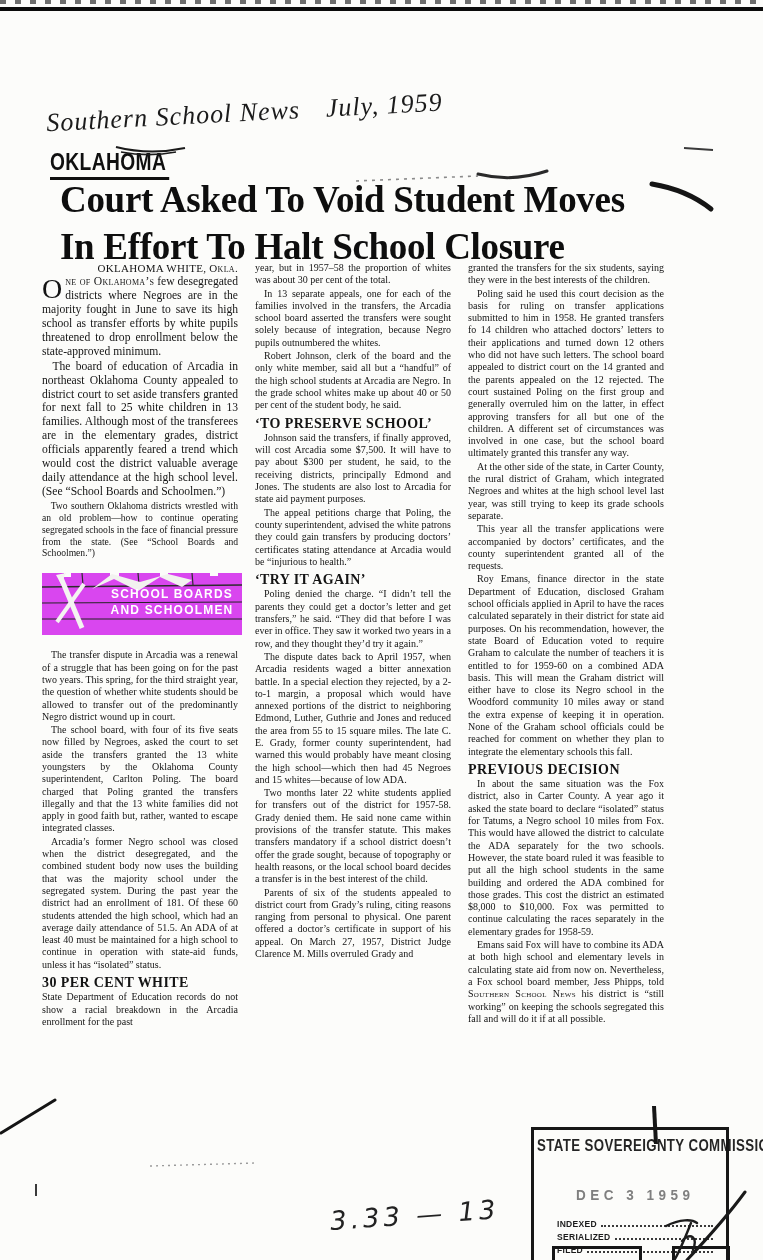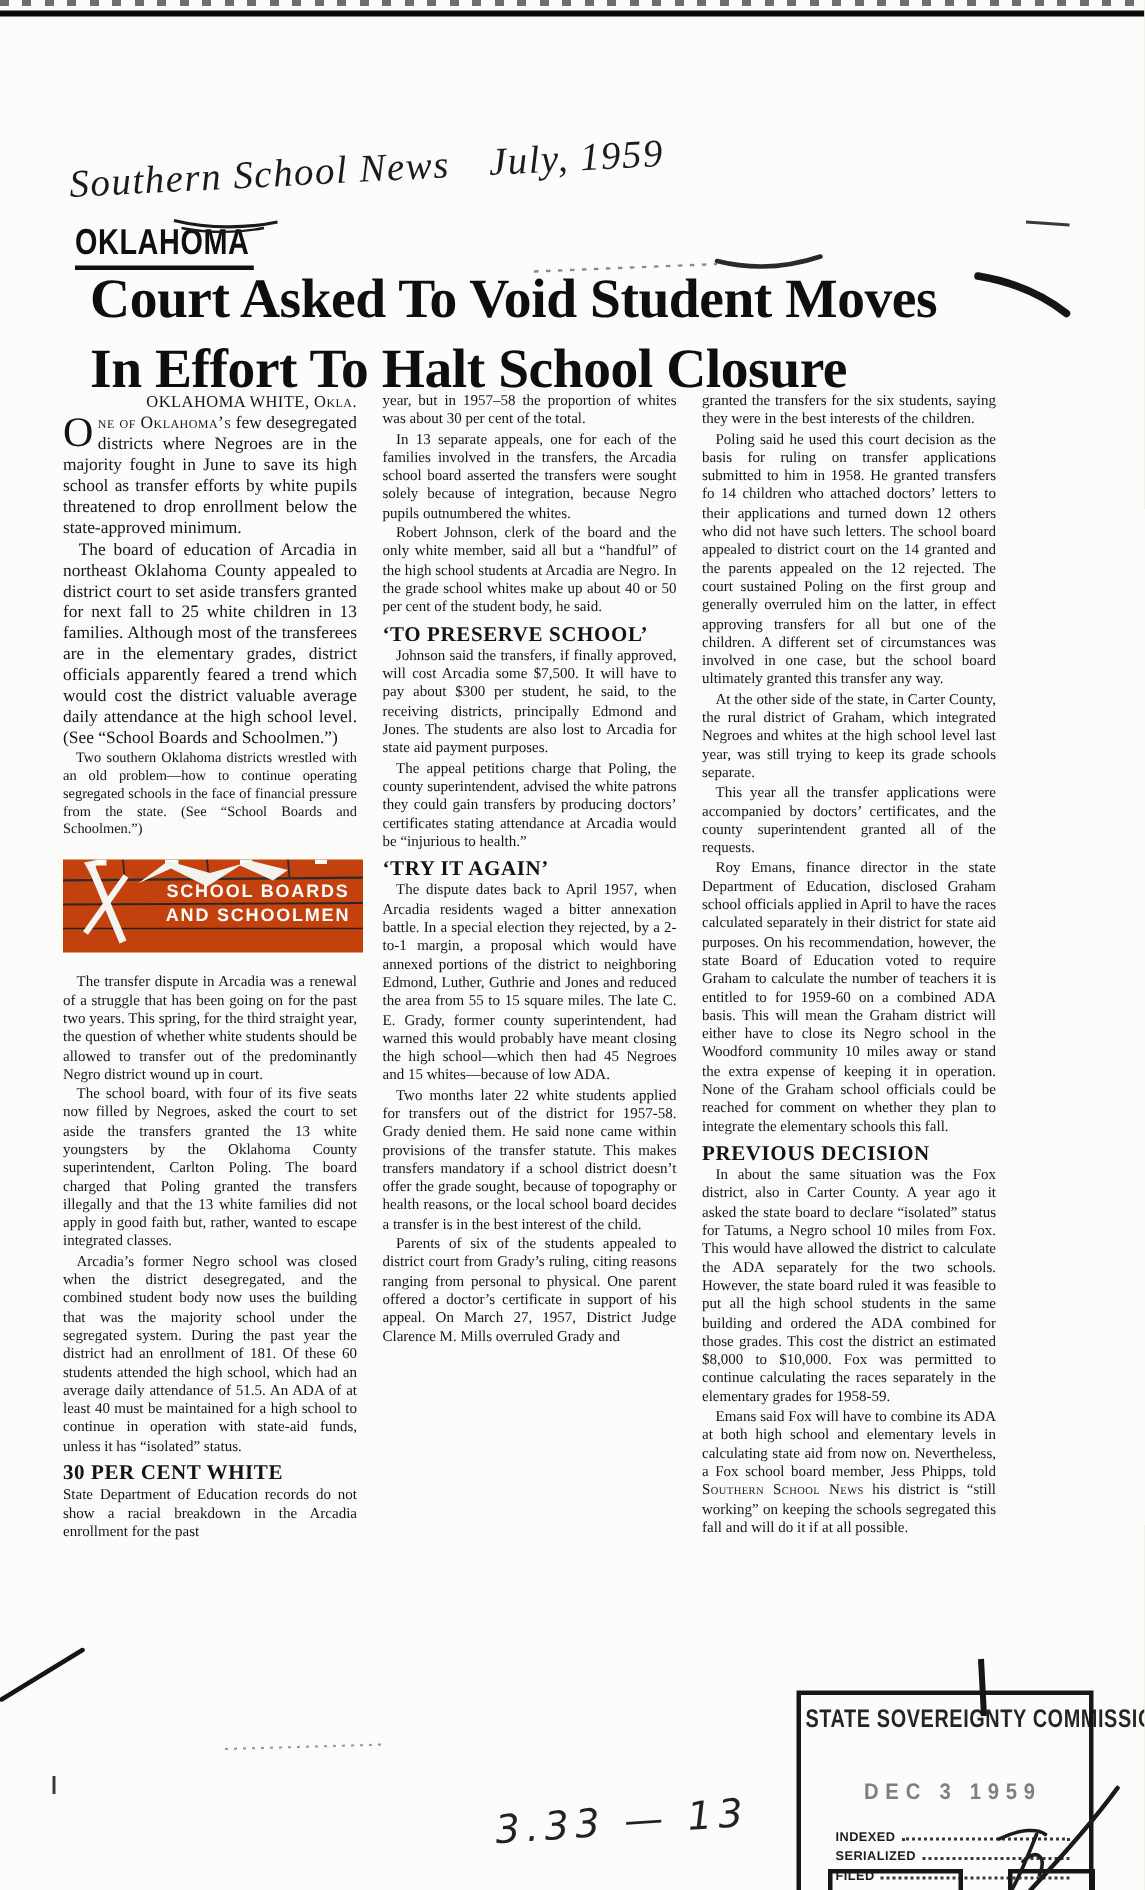--- a/index.html
+++ b/index.html
@@ -28,21 +28,21 @@
   .col p{margin:0 0 1px 0;}
   p.ind{text-indent:.9em;}
   .dateline{text-align:right;font-size:11px;font-variant:small-caps;letter-spacing:.3px;
         margin-bottom:1px;}
   .lead{font-size:11.6px;line-height:13.9px;}
   .dropcap{float:left;font-size:28px;line-height:24px;padding:2px 3px 0 0;}
   .sc{font-variant:small-caps;letter-spacing:.3px;}
   .summary{font-size:9.6px;line-height:11.9px;margin-top:3px;}
   .subhead{font-weight:700;font-size:14px;letter-spacing:.4px;margin:6px 0 2px 0;text-align:left;}
   
-  .graphic-box{position:relative;width:200px;height:62px;background:#c2410c;margin:14px 0 14px 0;}
+  .graphic-box{position:relative;width:200px;height:62px;background:#d946ef;margin:14px 0 14px 0;}
   .graphic-box svg{position:absolute;left:0;top:0;}
   .gb-text{position:absolute;left:66px;top:13px;width:128px;text-align:center;
         font-family:"Liberation Sans",sans-serif;font-weight:700;font-size:12px;
         line-height:16px;letter-spacing:1.2px;color:#ffffff;}
   
   .stamp{position:absolute;left:531px;top:1127px;width:192px;height:140px;
         border:3px solid #171717;}
   .stamp-title{position:absolute;left:3px;top:6px;font-family:"Liberation Sans",sans-serif;
         font-weight:700;font-size:17px;letter-spacing:.5px;color:#121212;white-space:nowrap;
         transform:scaleX(.78);transform-origin:left top;opacity:.92;}
@@ -122,20 +122,21 @@
     </div>
 
     <div class="col">
       <p>year, but in 1957–58 the proportion of whites was about 30 per cent of the total.</p>
       <p class="ind">In 13 separate appeals, one for each of the families involved in the transfers, the Arcadia school board asserted the transfers were sought solely because of integration, because Negro pupils outnumbered the whites.</p>
       <p class="ind">Robert Johnson, clerk of the board and the only white member, said all but a “handful” of the high school students at Arcadia are Negro. In the grade school whites make up about 40 or 50 per cent of the student body, he said.</p>
       <h3 class="subhead">‘TO PRESERVE SCHOOL’</h3>
       <p class="ind">Johnson said the transfers, if finally approved, will cost Arcadia some $7,500. It will have to pay about $300 per student, he said, to the receiving districts, principally Edmond and Jones. The students are also lost to Arcadia for state aid payment purposes.</p>
       <p class="ind">The appeal petitions charge that Poling, the county superintendent, advised the white patrons they could gain transfers by producing doctors’ certificates stating attendance at Arcadia would be “injurious to health.”</p>
       <h3 class="subhead">‘TRY IT AGAIN’</h3>
+      <p class="ind">Poling denied the charge. “I didn’t tell the parents they could get a doctor’s letter and get transfers,” he said. “They did that before I was ever in office. They saw it worked two years in a row, and they thought they’d try it again.”</p>
       <p class="ind">The dispute dates back to April 1957, when Arcadia residents waged a bitter annexation battle. In a special election they rejected, by a 2-to-1 margin, a proposal which would have annexed portions of the district to neighboring Edmond, Luther, Guthrie and Jones and reduced the area from 55 to 15 square miles. The late C. E. Grady, former county superintendent, had warned this would probably have meant closing the high school—which then had 45 Negroes and 15 whites—because of low ADA.</p>
       <p class="ind">Two months later 22 white students applied for transfers out of the district for 1957-58. Grady denied them. He said none came within provisions of the transfer statute. This makes transfers mandatory if a school district doesn’t offer the grade sought, because of topography or health reasons, or the local school board decides a transfer is in the best interest of the child.</p>
       <p class="ind">Parents of six of the students appealed to district court from Grady’s ruling, citing reasons ranging from personal to physical. One parent offered a doctor’s certificate in support of his appeal. On March 27, 1957, District Judge Clarence M. Mills overruled Grady and</p>
     </div>
 
     <div class="col">
       <p>granted the transfers for the six students, saying they were in the best interests of the children.</p>
       <p class="ind">Poling said he used this court decision as the basis for ruling on transfer applications submitted to him in 1958. He granted transfers fo 14 children who attached doctors’ letters to their applications and turned down 12 others who did not have such letters. The school board appealed to district court on the 14 granted and the parents appealed on the 12 rejected. The court sustained Poling on the first group and generally overruled him on the latter, in effect approving transfers for all but one of the children. A different set of circumstances was involved in one case, but the school board ultimately granted this transfer any way.</p>
       <p class="ind">At the other side of the state, in Carter County, the rural district of Graham, which integrated Negroes and whites at the high school level last year, was still trying to keep its grade schools separate.</p>
       <p class="ind">This year all the transfer applications were accompanied by doctors’ certificates, and the county superintendent granted all of the requests.</p>

